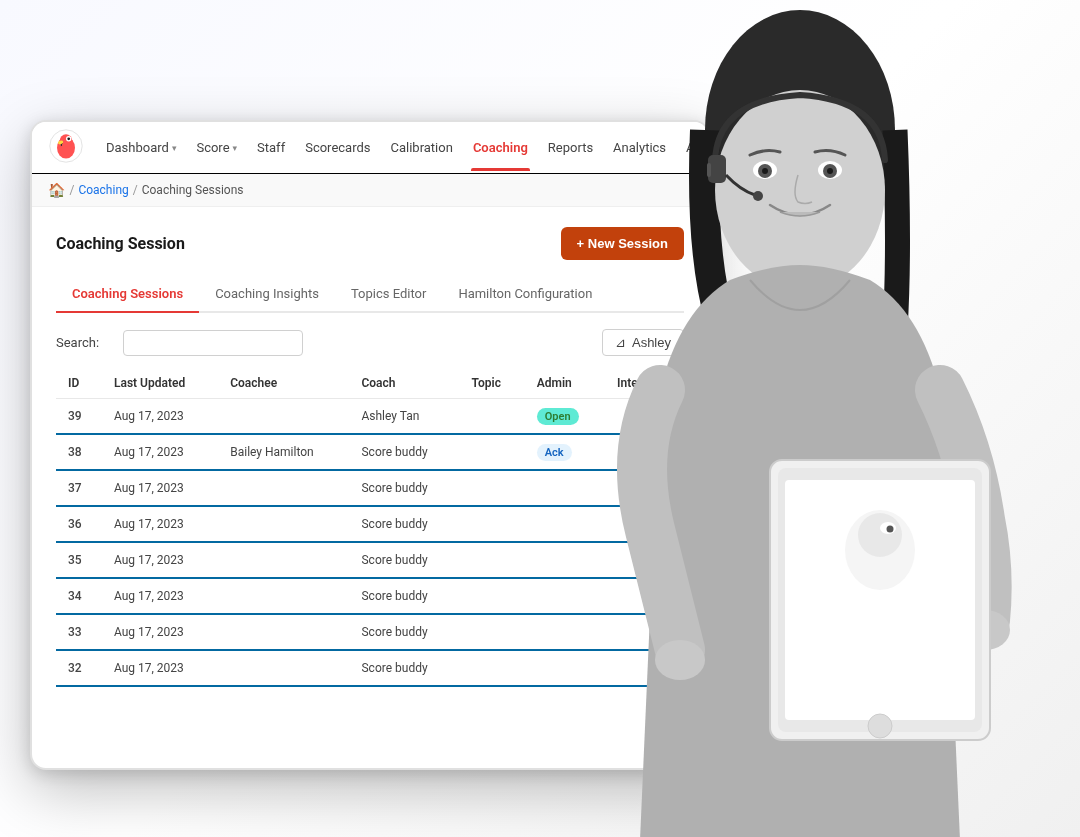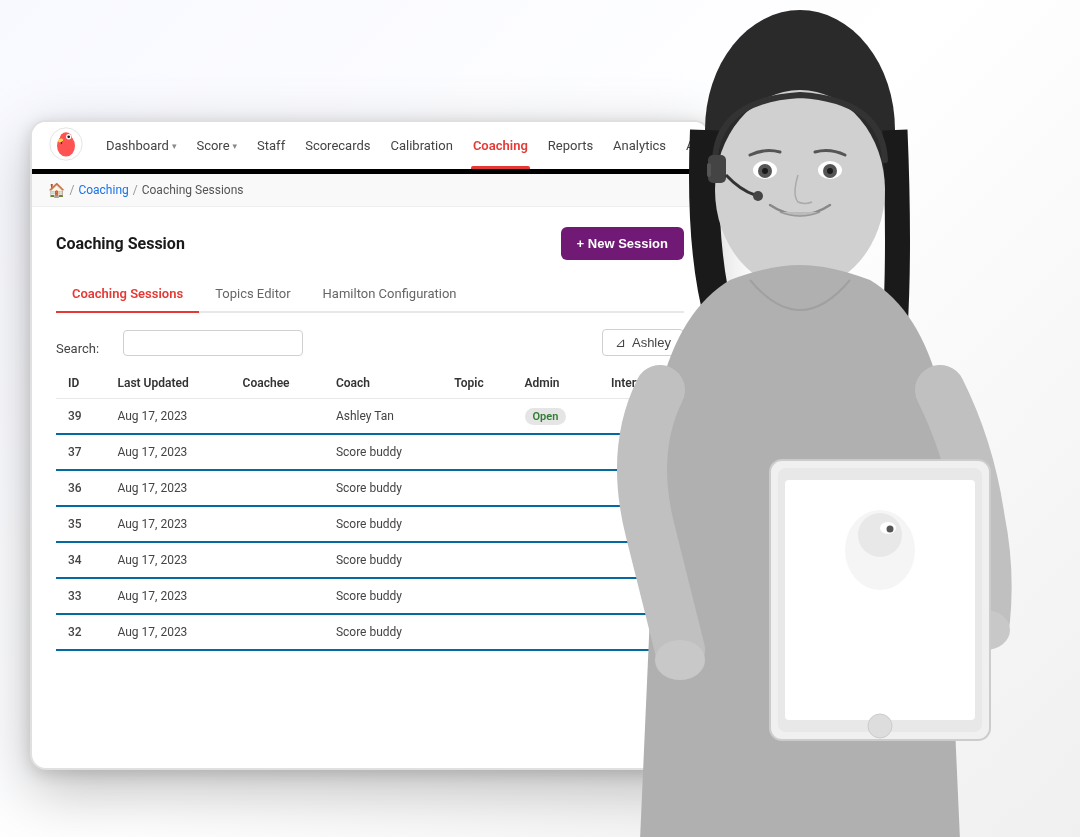--- a/index.html
+++ b/index.html
@@ -38,21 +38,21 @@
       box-shadow: 0 20px 60px rgba(0,0,0,0.25), 0 4px 16px rgba(0,0,0,0.15);
       overflow: hidden;
       border: 2px solid #e0e0e0;
     }
 
     
     .navbar {
       display: flex;
       align-items: center;
       background: #ffffff;
-      border-bottom: 5px solid #000000;
+      border-bottom: 1px solid #000000;
       padding: 0 16px;
       height: 52px;
       gap: 20px;
     }
 
     .nav-items {
       display: flex;
       align-items: center;
       gap: 16px;
       flex: 1;
@@ -133,21 +133,21 @@
       margin-bottom: 16px;
     }
 
     .page-title {
       font-size: 16px;
       font-weight: 700;
       color: #1a1a1a;
     }
 
     .btn-new-session {
-      background: #701a75;
+      background: #c2410c;
       color: #ffffff;
       border: none;
       padding: 9px 16px;
       border-radius: 6px;
       font-size: 13px;
       font-weight: 600;
       cursor: pointer;
       white-space: nowrap;
     }
 
@@ -186,21 +186,21 @@
     
     .filter-row {
       display: flex;
       align-items: center;
       justify-content: space-between;
       margin-bottom: 12px;
     }
 
     .search-row {
       display: flex;
-      align-items: flex-end;
+      align-items: center;
       gap: 24px;
       font-size: 13px;
       color: #444;
     }
 
     .search-input {
       border: 1px solid #d0d0d0;
       border-radius: 4px;
       padding: 5px 10px;
       font-size: 12px;
@@ -255,21 +255,21 @@
     }
 
     .badge {
       padding: 2px 8px;
       border-radius: 12px;
       font-size: 11px;
       font-weight: 600;
     }
 
     .badge-open {
-      background: #e5e5e5;
+      background: #5eead4;
       color: #2e7d32;
     }
 
     .badge-ack {
       background: #e3f2fd;
       color: #1565c0;
     }
 
     
     .person-overlay {
@@ -355,20 +355,21 @@
 
     <div class="main-content">
 
       <div class="page-header">
         <h1 class="page-title">Coaching Session</h1>
         <button class="btn-new-session">+ New Session</button>
       </div>
 
       <div class="tabs">
         <div class="tab active">Coaching Sessions</div>
+        <div class="tab">Coaching Insights</div>
         <div class="tab">Topics Editor</div>
         <div class="tab">Hamilton Configuration</div>
       </div>
 
       <div class="filter-row">
         <div class="search-row">
           <span>Search:</span>
           <input class="search-input" type="text" style="">
         </div>
         <button class="filter-btn">
@@ -393,20 +394,29 @@
         <tr>
     <td class="td-id">39</td>
     <td class="">Aug 17, 2023</td>
     <td></td>
     <td>Ashley Tan</td>
     <td></td>
     <td><span class="badge badge-open">Open</span></td>
     <td></td>
   </tr>
             <tr>
+    <td class="td-id">38</td>
+    <td class="">Aug 17, 2023</td>
+    <td>Bailey Hamilton</td>
+    <td>Score buddy</td>
+    <td></td>
+    <td><span class="badge badge-ack">Ack</span></td>
+    <td></td>
+  </tr>
+            <tr>
     <td class="td-id">37</td>
     <td class="">Aug 17, 2023</td>
     <td></td>
     <td>Score buddy</td>
     <td></td>
     <td></td>
     <td></td>
   </tr>
             <tr>
     <td class="td-id">36</td>

